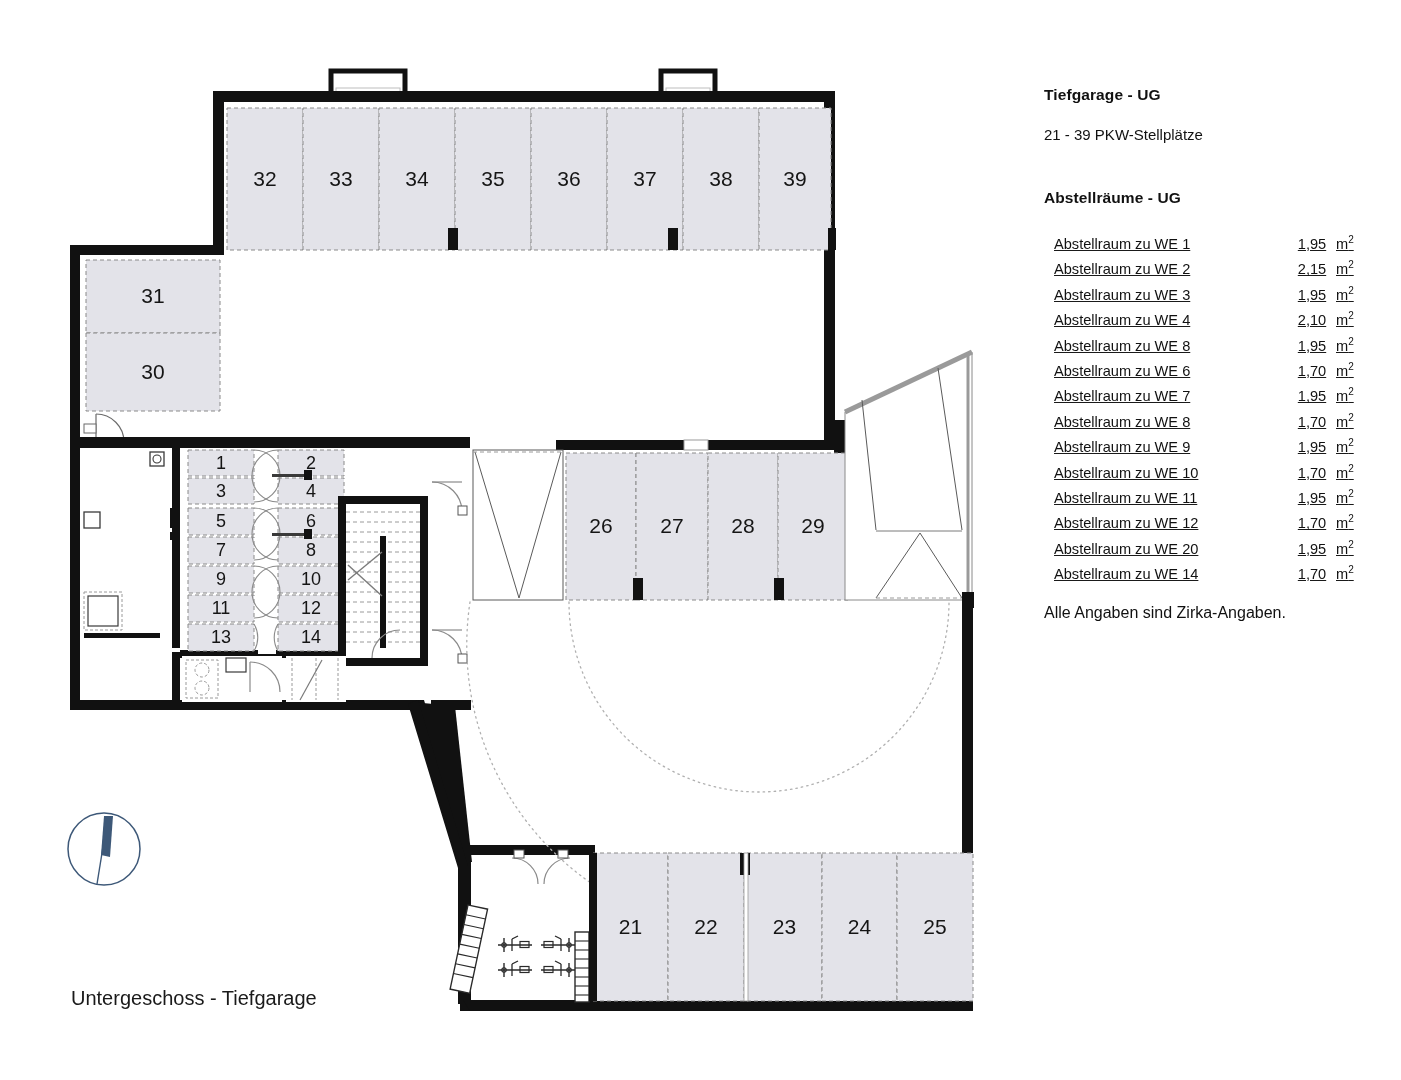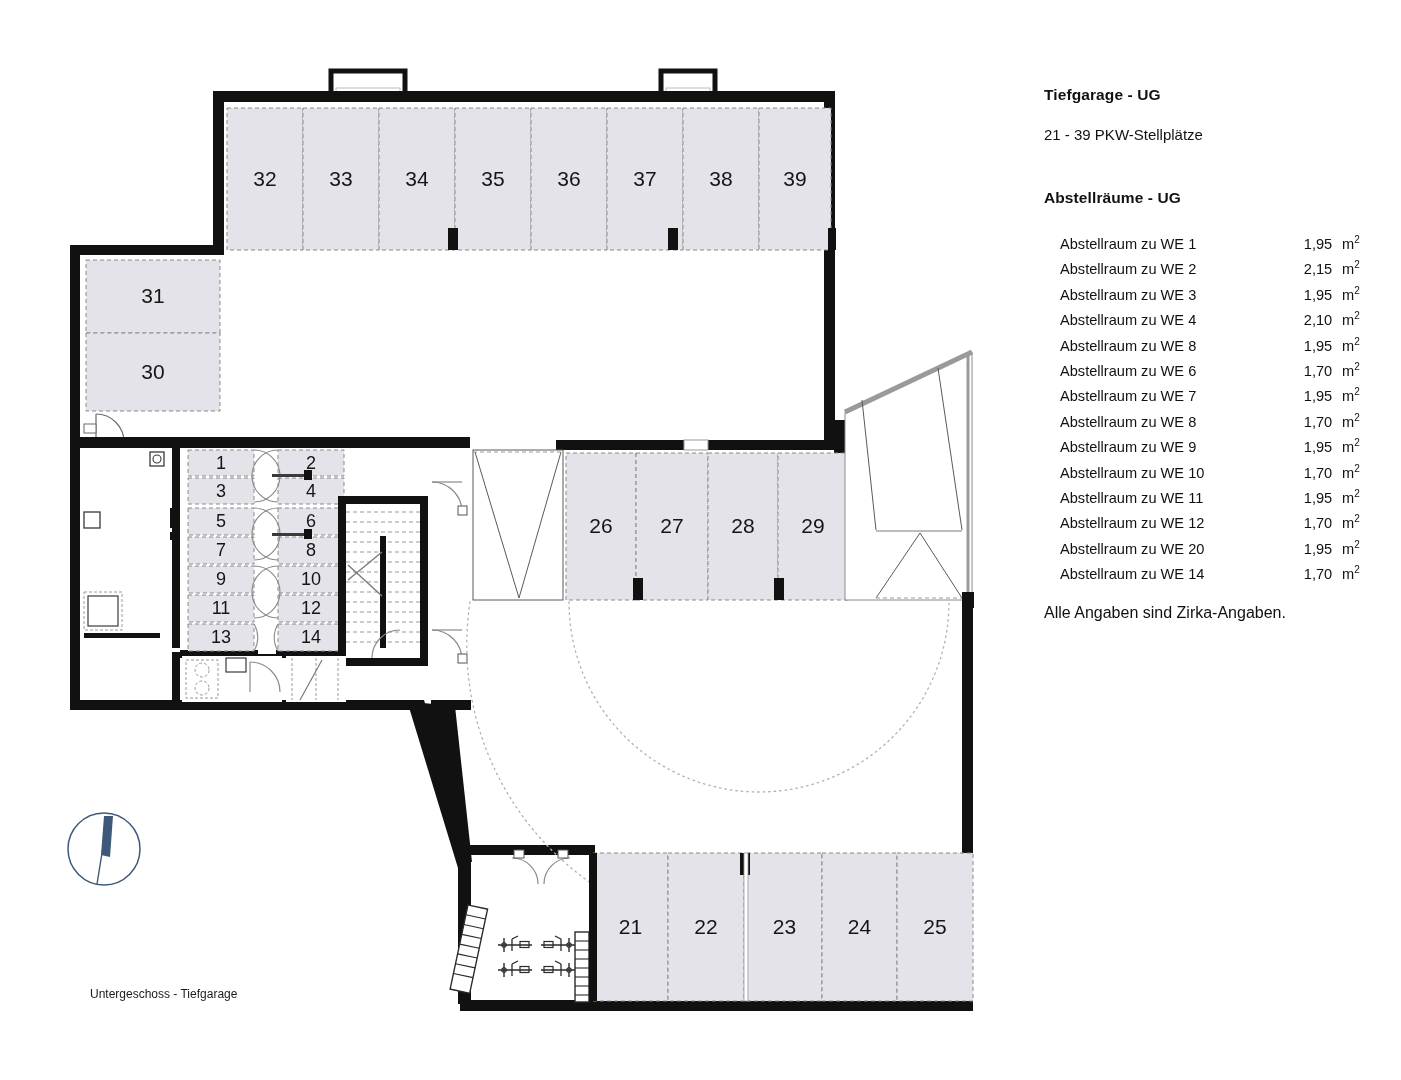--- a/index.html
+++ b/index.html
@@ -25,43 +25,43 @@
     margin:0 0 22px 0;
     letter-spacing:.1px;
     color:#111;
   }
   .legend .sub{
     font-size:15px;
     margin:0 0 46px 0;
     color:#111;
   }
   .legend h2.second{margin-bottom:25px;}
-  .rooms{margin:16px;padding:0;list-style:none;}
+  .rooms{margin:10px;padding:0;list-style:none;text-decoration:underline;}
   .rooms li{
     display:flex;
     align-items:baseline;
     font-size:14.6px;
     line-height:25.4px;
     color:#111;
     white-space:nowrap;
   }
   .rooms li .nm{width:234px;display:inline-block;}
   .rooms li .ar{width:48px;display:inline-block;text-align:center;}
   .rooms li .un{display:inline-block;}
   .un sup{font-size:10px;vertical-align:super;line-height:0;}
   .note{
     font-size:16px;
     color:#111;
   }
 
   
   .caption{
     position:absolute;
-    left:90px; top:987px;
-    font-size:12px;
+    left:71px; top:987px;
+    font-size:20px;
     color:#1a1a1a;
     white-space:nowrap;
   }
   .stall-num{
     font-family:"Liberation Sans", sans-serif;
     font-size:21px;
     fill:#151515;
     text-anchor:middle;
     dominant-baseline:middle;
   }

